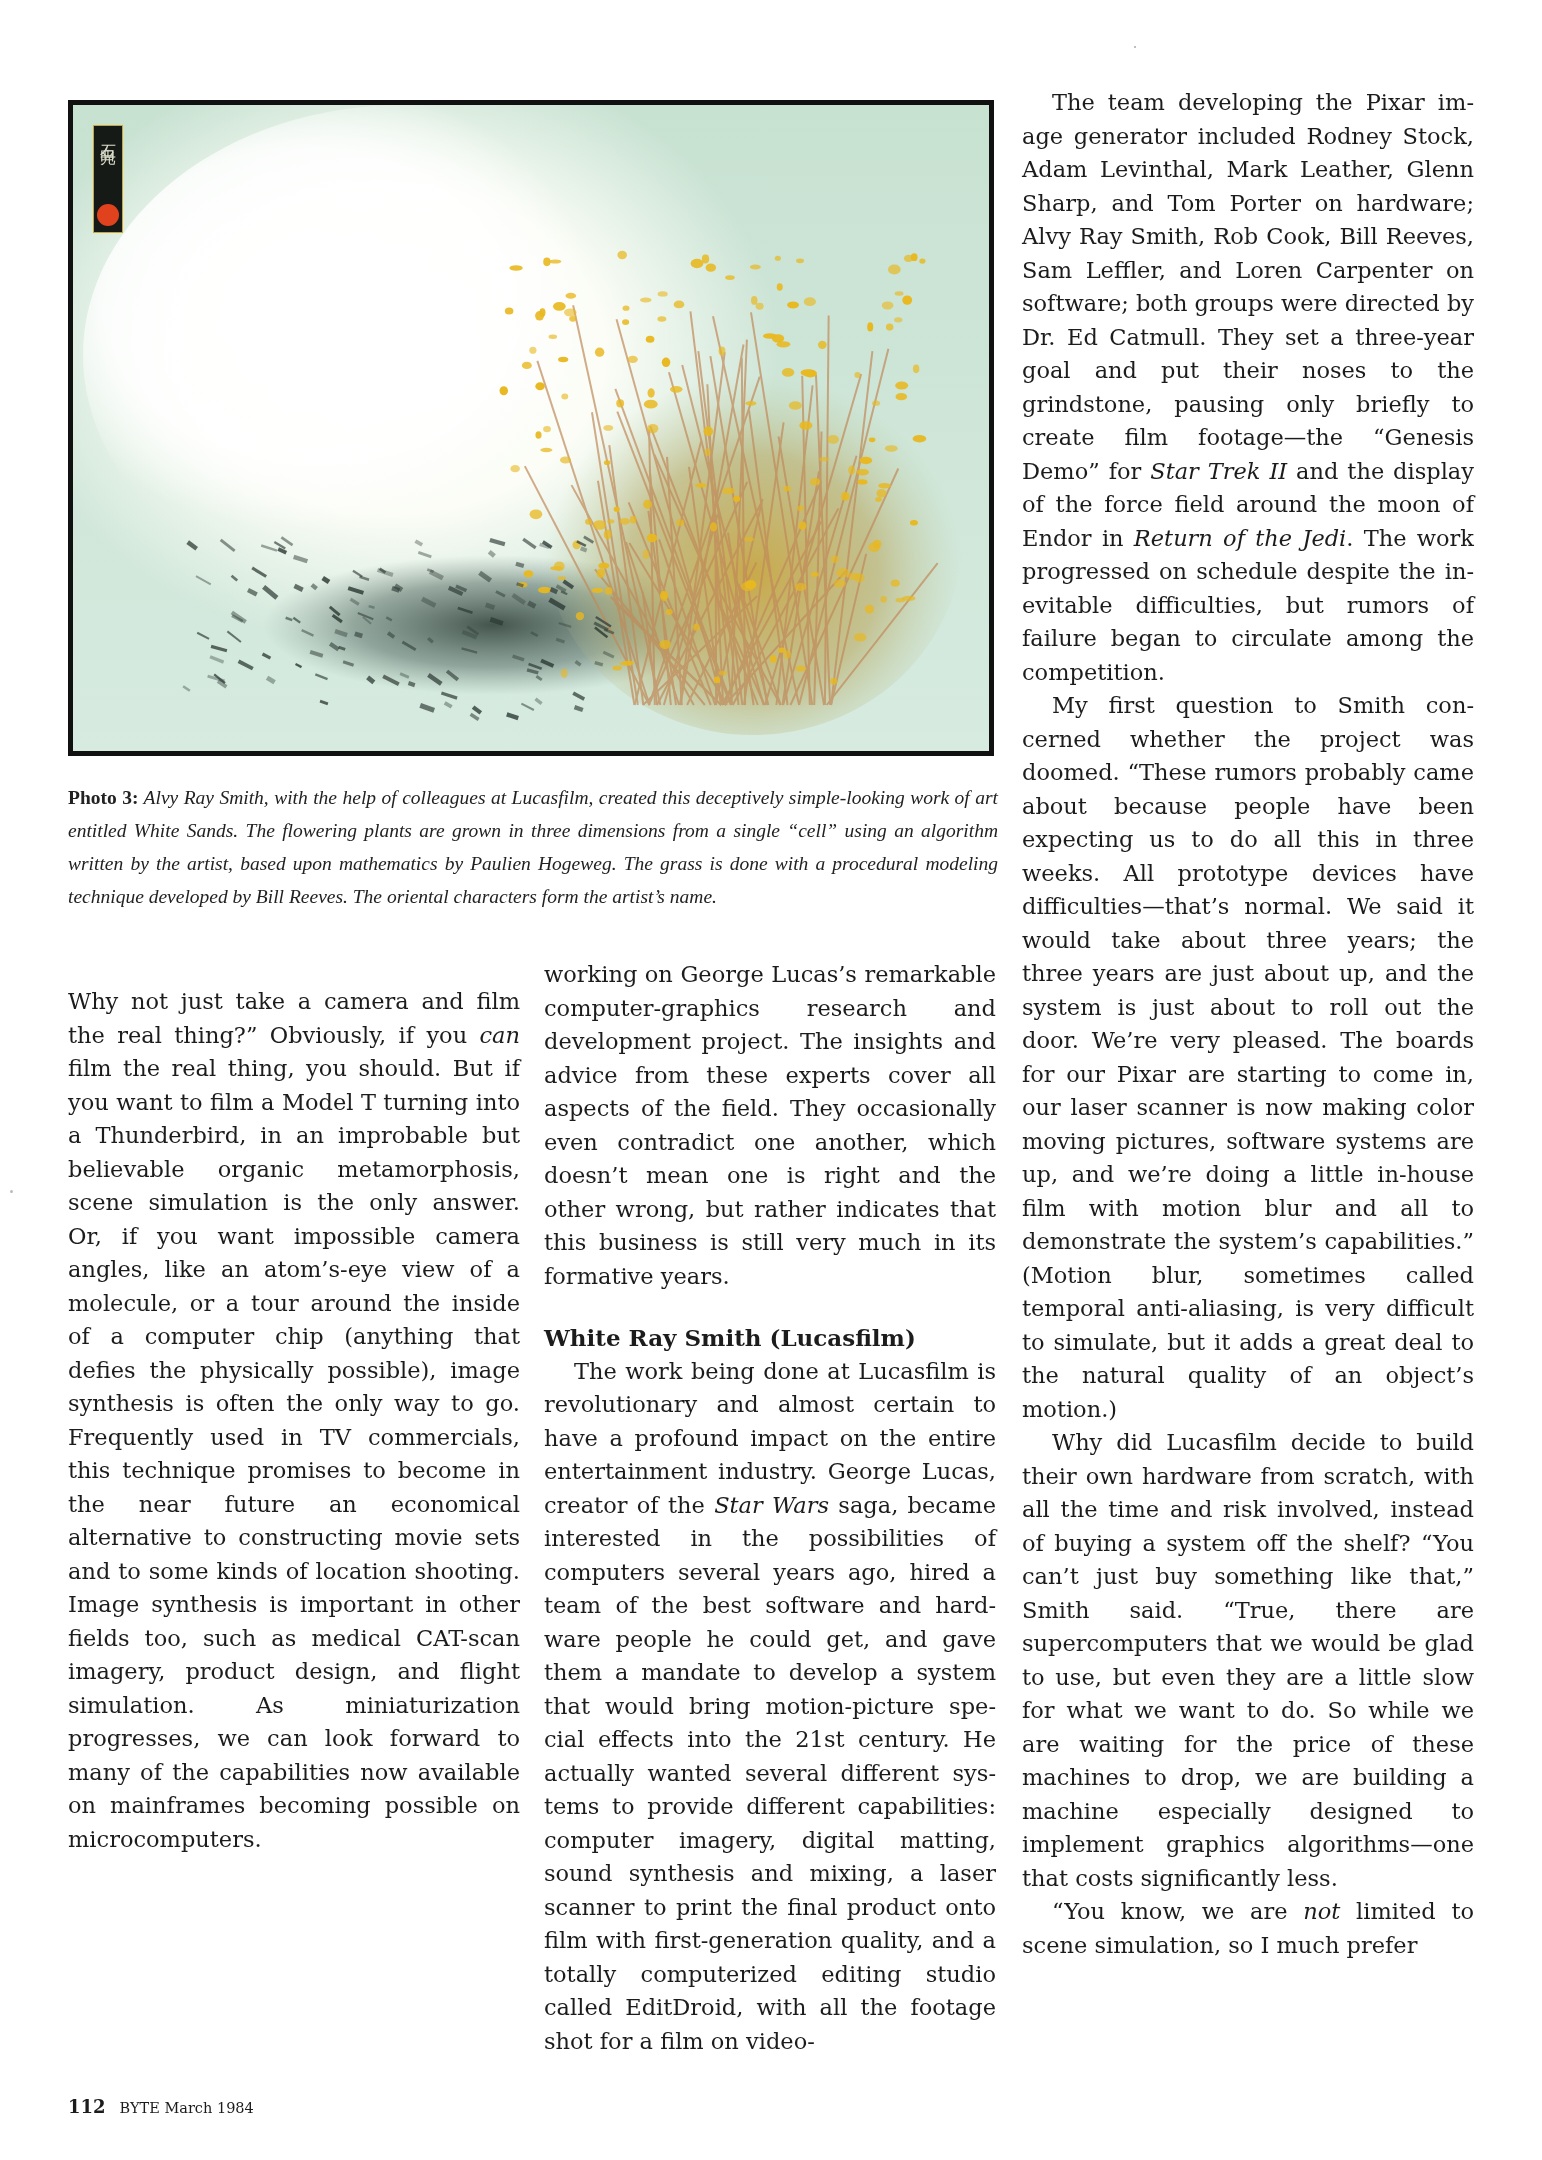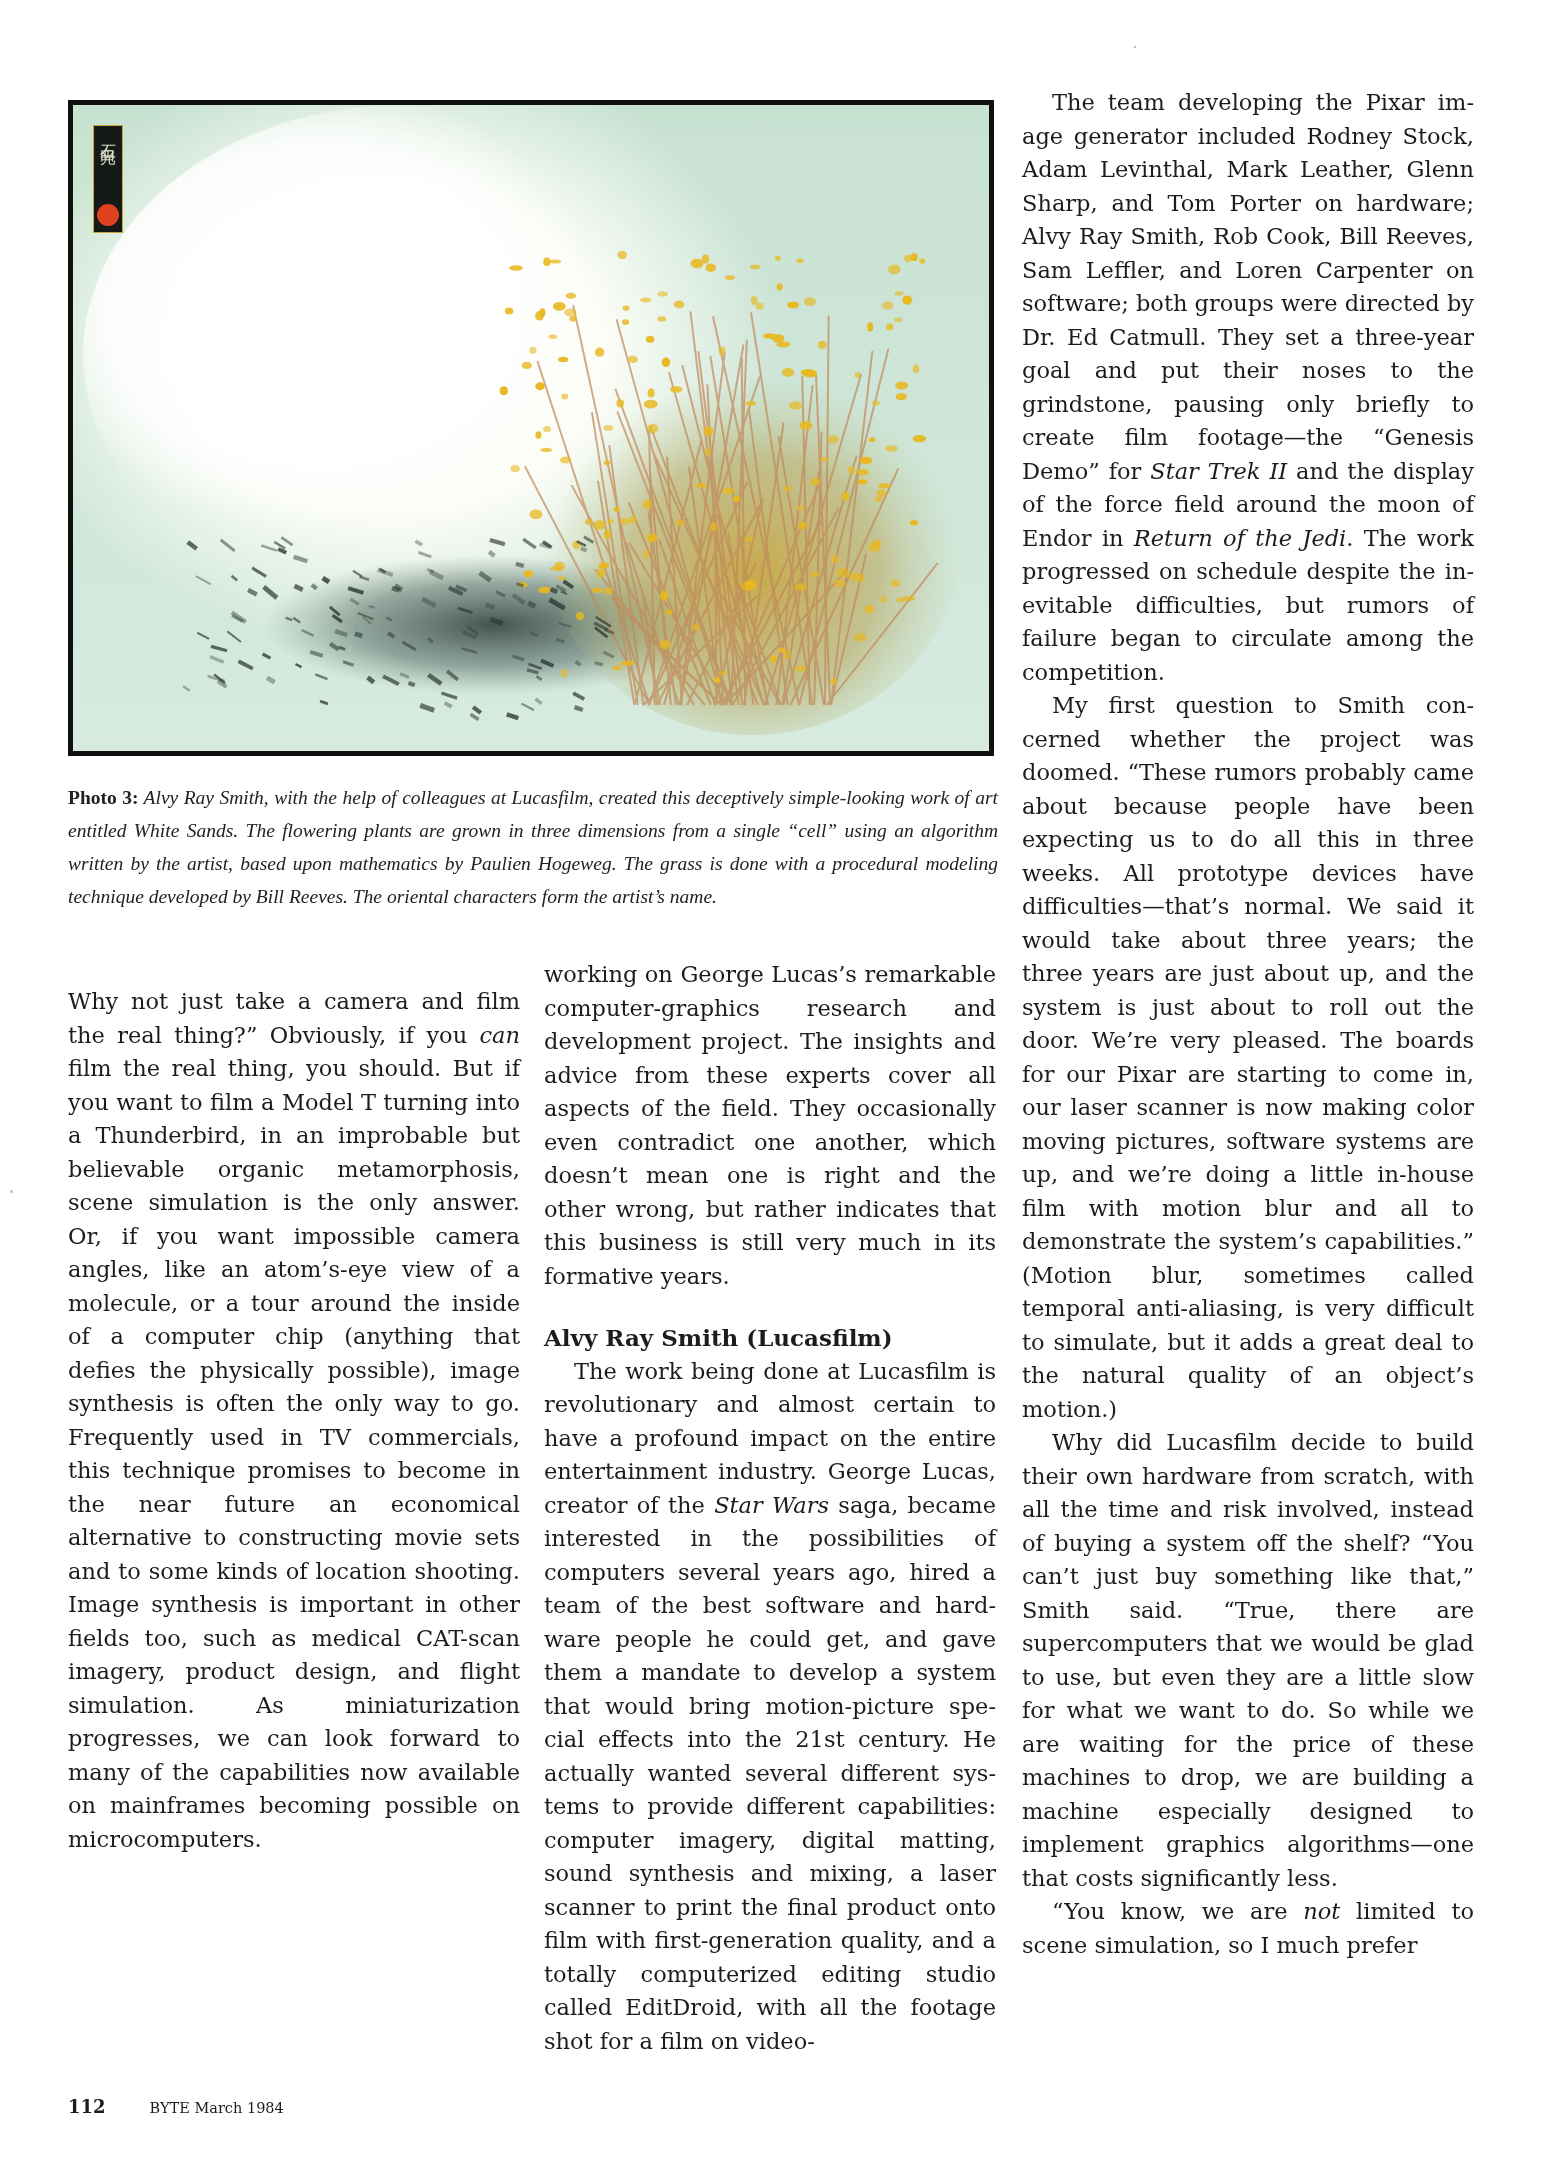--- a/index.html
+++ b/index.html
@@ -44,21 +44,21 @@
   .col p { margin: 0; }
   .col p.indent { text-indent: 30px; }
   .col h3 {
     margin: 28px 0 0 0; font-size: 23px; line-height: 33.5px; font-weight: bold;
   }
   #col-left { left: 68px; top: 985px; }
   #col-mid { left: 544px; top: 958px; }
   #col-right { left: 1022px; top: 86px; width: 452px; }
   .footer {
     position: absolute; left: 68px; top: 2096px; font-size: 16px;
-    display: flex; align-items: baseline; gap: 32px;
+    display: flex; align-items: baseline; gap: 2px;
   }
   .footer .page-num { font-weight: bold; font-size: 18px; }
   .footer .issue { font-size: 14.5px; margin-left: 12px; }
   .stray-mark { position: absolute; left: 1134px; top: 46px; width: 2px; height: 2px; background: #aaa; border-radius: 50%; }
   .stray-mark2 { position: absolute; left: 10px; top: 1190px; width: 3px; height: 3px; background: #bbb; border-radius: 50%; }
 </style>
 </head>
 <body>
 
 <div class="stray-mark"></div>
@@ -450,21 +450,21 @@
 </div>
 
 <div class="caption"><span class="label">Photo 3:</span><span> Alvy Ray Smith, with the help of colleagues at Lucasfilm, created this deceptively simple-looking work of art entitled White Sands. The flowering plants are grown in three dimen­sions from a single “cell” using an algorithm written by the artist, based upon mathematics by Paulien Hogeweg. The grass is done with a procedural modeling technique developed by Bill Reeves. The oriental characters form the artist’s name.</span></div>
 
 <div class="col" id="col-left">
   <p><span>Why not just take a camera and film the real thing?” Obviously, if you </span><em>can</em><span> film the real thing, you should. But if you want to film a Model T turn­ing into a Thunderbird, in an improb­able but believable organic metamor­phosis, scene simulation is the only answer. Or, if you want impossible camera angles, like an atom’s-eye view of a molecule, or a tour around the inside of a computer chip (any­thing that defies the physically possi­ble), image synthesis is often the only way to go. Frequently used in TV commercials, this technique promises to become in the near future an economical alternative to construc­ting movie sets and to some kinds of location shooting. Image synthesis is important in other fields too, such as medical CAT-scan imagery, product design, and flight simulation. As miniaturization progresses, we can look forward to many of the capabil­ities now available on mainframes be­coming possible on microcomputers.</span></p>
 </div>
 
 <div class="col" id="col-mid">
   <p>working on George Lucas’s remark­able computer-graphics research and development project. The insights and advice from these experts cover all aspects of the field. They occa­sionally even contradict one another, which doesn’t mean one is right and the other wrong, but rather indicates that this business is still very much in its formative years.</p>
-  <h3>Alvy Ray Smith (Lucasfilm)</h3>
+  <h3>White Ray Smith (Lucasfilm)</h3>
   <p class="indent"><span>The work being done at Lucasfilm is revolutionary and almost certain to have a profound impact on the entire entertainment industry. George Lucas, creator of the </span><em>Star Wars</em><span> saga, became interested in the possibilities of computers several years ago, hired a team of the best software and hard­ware people he could get, and gave them a mandate to develop a system that would bring motion-picture spe­cial effects into the 21st century. He actually wanted several different sys­tems to provide different capabilities: computer imagery, digital matting, sound synthesis and mixing, a laser scanner to print the final product onto film with first-generation qual­ity, and a totally computerized edit­ing studio called EditDroid, with all the footage shot for a film on video-</span></p>
 </div>
 
 <div class="col" id="col-right">
   <p class="indent"><span>The team developing the Pixar im­age generator included Rodney Stock, Adam Levinthal, Mark Lea­ther, Glenn Sharp, and Tom Porter on hardware; Alvy Ray Smith, Rob Cook, Bill Reeves, Sam Leffler, and Loren Carpenter on software; both groups were directed by Dr. Ed Cat­mull. They set a three-year goal and put their noses to the grindstone, pausing only briefly to create film footage—the “Genesis Demo” for </span><em>Star Trek II</em><span> and the display of the force field around the moon of Endor in </span><em>Return of the Jedi</em><span>. The work pro­gressed on schedule despite the in­evitable difficulties, but rumors of failure began to circulate among the competition.</span></p>
   <p class="indent">My first question to Smith con­cerned whether the project was doomed. “These rumors probably came about because people have been expecting us to do all this in three weeks. All prototype devices have difficulties—that’s normal. We said it would take about three years; the three years are just about up, and the system is just about to roll out the door. We’re very pleased. The boards for our Pixar are starting to come in, our laser scanner is now making col­or moving pictures, software systems are up, and we’re doing a little in-house film with motion blur and all to demonstrate the system’s capabil­ities.” (Motion blur, sometimes called temporal anti-aliasing, is very diffi­cult to simulate, but it adds a great deal to the natural quality of an ob­ject’s motion.)</p>
   <p class="indent">Why did Lucasfilm decide to build their own hardware from scratch, with all the time and risk involved, instead of buying a system off the shelf? “You can’t just buy something like that,” Smith said. “True, there are supercomputers that we would be glad to use, but even they are a little slow for what we want to do. So while we are waiting for the price of these machines to drop, we are build­ing a machine especially designed to implement graphics algorithms—one that costs significantly less.</p>
   <p class="indent"><span>“You know, we are </span><em>not</em><span> limited to scene simulation, so I much prefer</span></p>
 </div>
 

